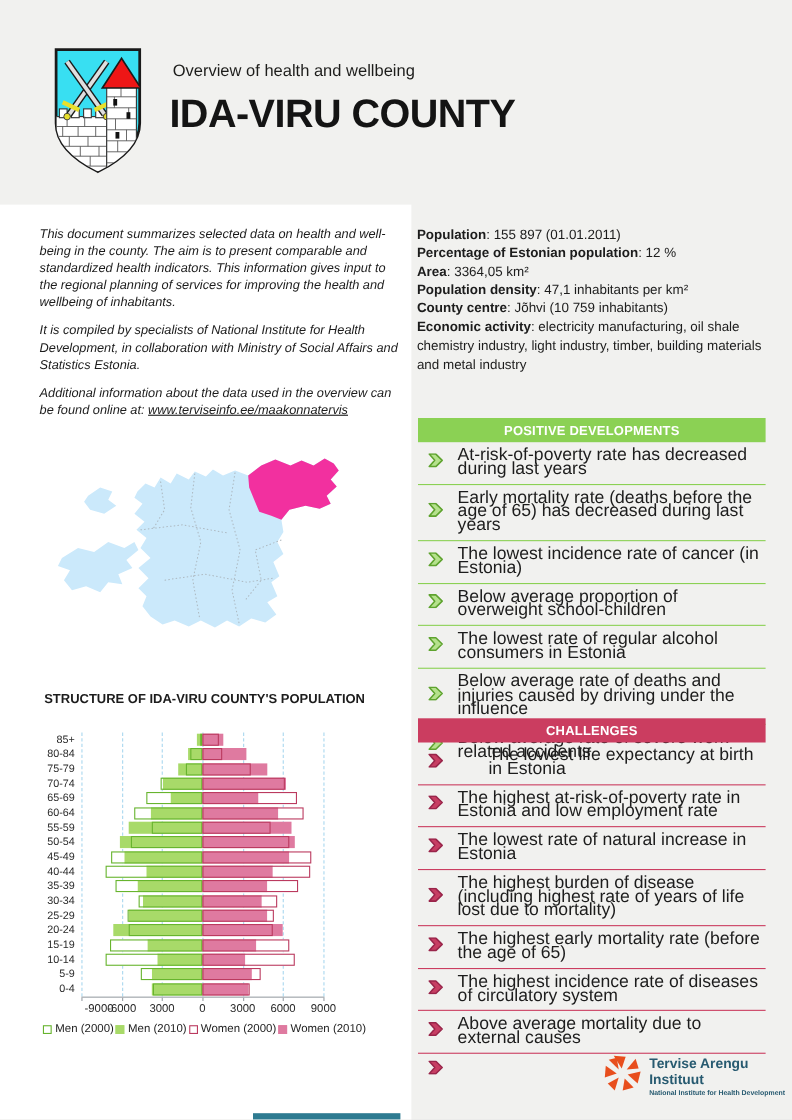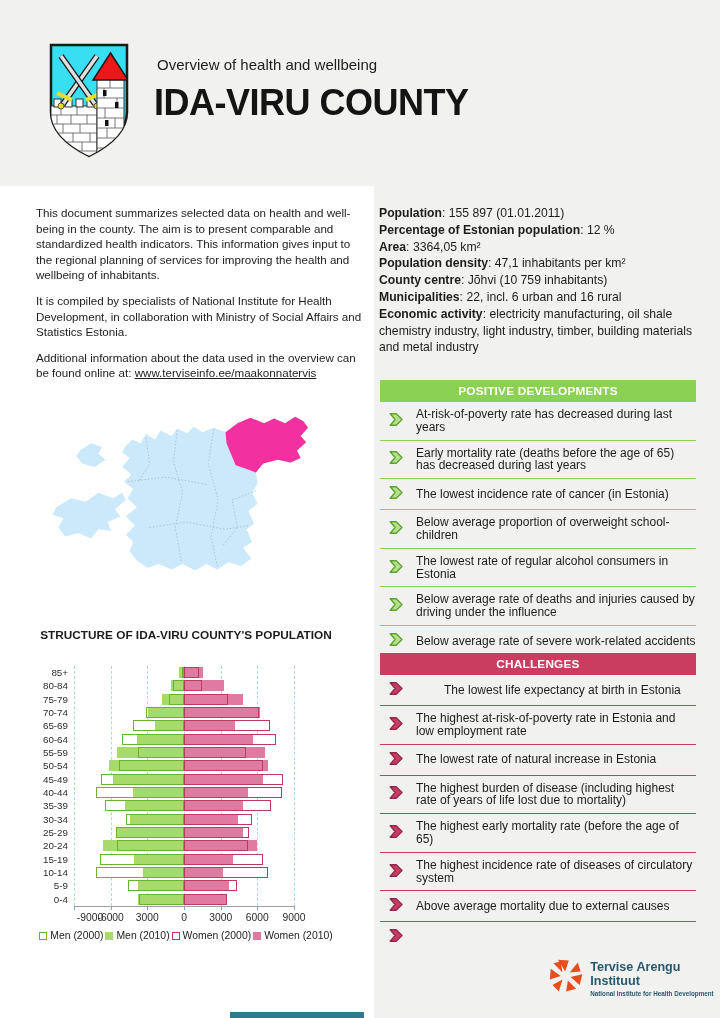--- a/index.html
+++ b/index.html
@@ -7,21 +7,21 @@
         font-family:"Liberation Sans",sans-serif;color:#1c1c1c;overflow:hidden;margin:0 auto;}
   .white-panel{position:absolute;left:0;top:186px;width:374px;height:832px;background:#ffffff;}
 
   
   .coat{position:absolute;left:47px;top:40px;}
   .subtitle{position:absolute;left:157px;top:56px;font-size:15px;color:#1d1d1b;}
   .title{position:absolute;left:154px;top:82px;font-size:36px;font-weight:700;
          letter-spacing:-0.5px;color:#141414;}
 
   
-  .intro{position:absolute;left:36px;top:205px;width:327px;font-size:11.6px;line-height:15.6px;}
+  .intro{position:absolute;left:36px;top:205px;width:327px;font-size:11.6px;line-height:15.6px;font-style:italic;}
   .intro p{margin:0 0 10px 0;}
   .link{text-decoration:underline;cursor:pointer;}
   .map{position:absolute;left:38px;top:390px;}
   .chart-title{position:absolute;left:30px;top:628px;width:312px;text-align:center;
                font-weight:700;font-size:11.8px;line-height:14px;}
   .pyramid{position:absolute;left:30px;top:666px;width:312px;height:300px;}
   .grid{position:absolute;left:44px;top:0;width:220px;height:240px;}
   .gl{position:absolute;top:0;bottom:0;width:0;border-left:1px dashed #a9d8ef;}
   .prows{position:absolute;left:0;top:0;width:264px;}
   .prow{display:flex;height:13.33px;}
@@ -43,21 +43,21 @@
   
   .facts{position:absolute;left:379px;top:205px;width:317px;font-size:12.2px;line-height:16.8px;}
   .fact-label{font-weight:700;}
   .fact-value::before{content:": ";}
   .section{position:absolute;left:380px;width:316px;}
   .sec-bar{height:22px;display:flex;align-items:center;justify-content:center;
            color:#ffffff;font-weight:700;font-size:11.8px;letter-spacing:0.2px;}
   .sec-item{display:flex;align-items:center;padding:6px 0;}
   .sec-item + .sec-item{border-top:1px solid;}
   .sec-item .ic{flex:0 0 auto;margin:0 13px 0 9px;}
-  .sec-item .txt{font-size:12px;line-height:12.8px;}
+  .sec-item .txt{font-size:16px;line-height:12.8px;}
 
   
   .logo{position:absolute;left:548px;top:956px;display:flex;align-items:flex-start;}
   .logo-text{margin-left:6px;padding-top:4px;}
   .logo-name{font-size:12.6px;font-weight:700;line-height:14px;}
   .logo-sub{font-size:6.3px;font-weight:700;margin-top:2px;}
   .accent-bar{position:absolute;left:230px;top:1012px;width:134px;height:6px;}
 </style>
 </head>
 <body>
@@ -391,21 +391,20 @@
       <div class="tick" style="left: 227.333px;"></div>
       <div class="tick" style="left: 264px;"></div>
     </div>
 
   <div class="facts">
       <div class="fact-line"><span class="fact-label">Population</span><span class="fact-value">155 897 (01.01.2011)</span></div>
       <div class="fact-line"><span class="fact-label">Percentage of Estonian population</span><span class="fact-value">12 %</span></div>
       <div class="fact-line"><span class="fact-label">Area</span><span class="fact-value">3364,05 km²</span></div>
       <div class="fact-line"><span class="fact-label">Population density</span><span class="fact-value">47,1 inhabitants per km²</span></div>
       <div class="fact-line"><span class="fact-label">County centre</span><span class="fact-value">Jõhvi (10 759 inhabitants)</span></div>
-      <div class="fact-line"><span class="fact-label">Municipalities</span><span class="fact-value">22, incl. 6 urban and 16 rural</span></div>
       <div class="fact-line"><span class="fact-label">Economic activity</span><span class="fact-value">electricity manufacturing, oil shale chemistry industry, light industry, timber, building materials and metal industry</span></div>
     </div>
 
   <div id="positives" class="section" style="top:380px">
     <div class="sec-bar" style="background: rgb(139, 209, 84);">POSITIVE DEVELOPMENTS</div>
     <div>
         <div class="sec-item" style="border-top-color: rgb(139, 209, 84);">
           <span class="ic"><svg width="14" height="13" viewBox="0 0 14 13">
               <path d="M1.2,0.8 L7.2,0.8 L13,6.5 L7.2,12.2 L1.2,12.2 L6.2,6.5 Z" fill="#b5e18c" stroke="#5ea32e" stroke-width="1.4" stroke-linejoin="round"></path>
             </svg></span>

